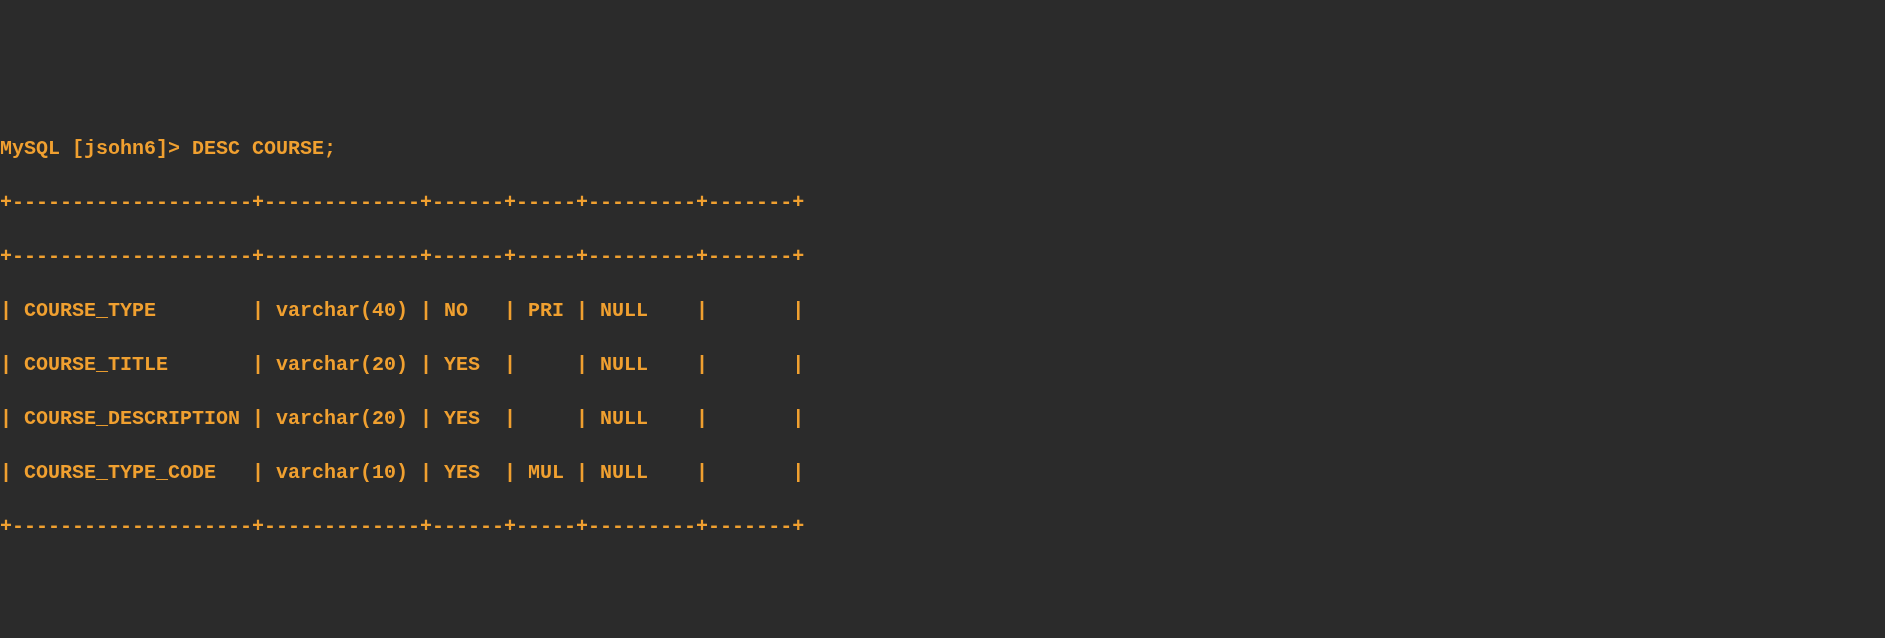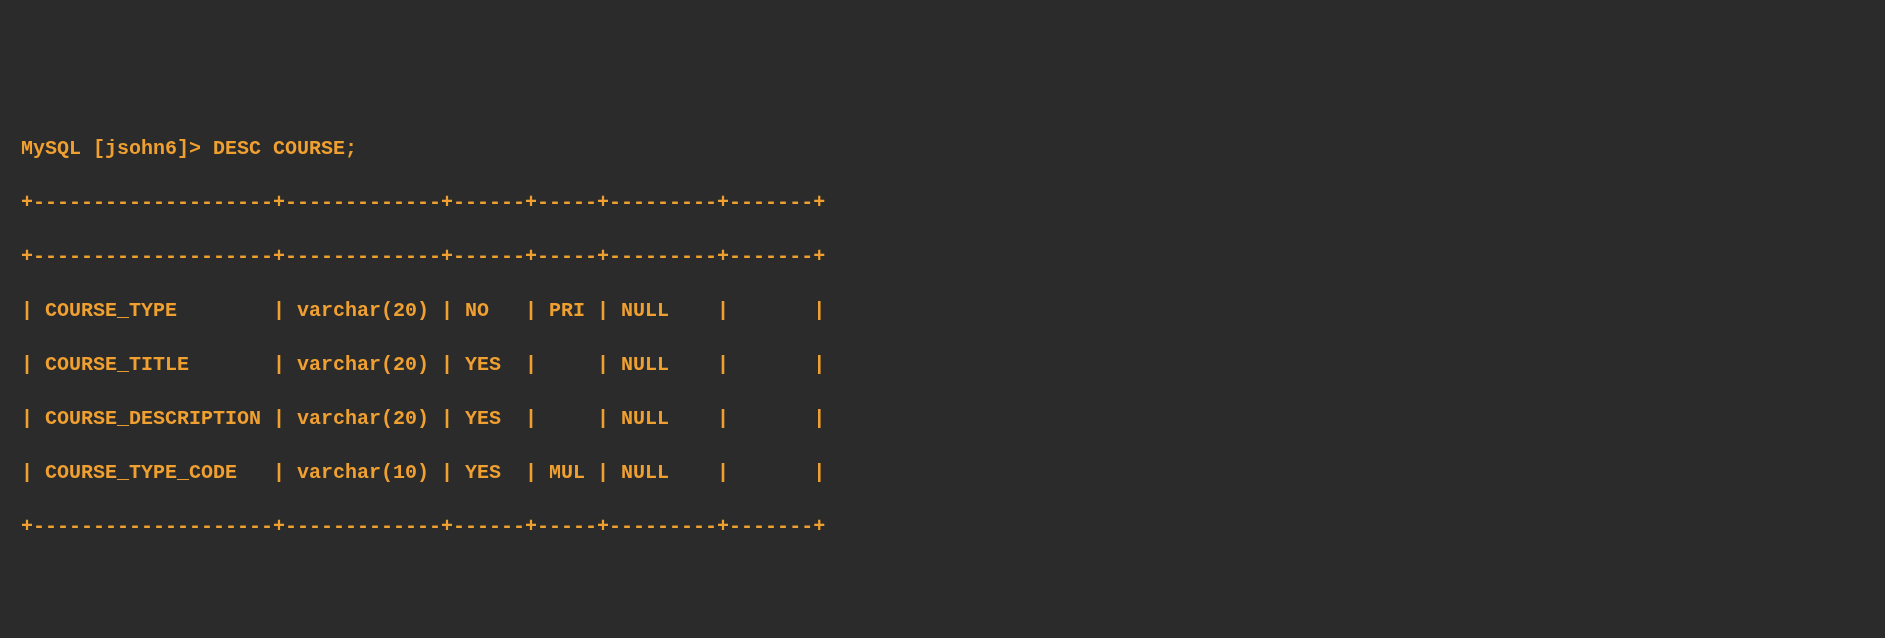--- a/index.html
+++ b/index.html
@@ -16,33 +16,32 @@
       line-height: 1.35;
       padding: 0;
       white-space: pre;
       overflow: hidden;
     }
     .terminal {
       padding: 0;
     }
     .line {
       white-space: pre;
-      margin-left: 21px;
     }
   </style>
 </head>
 <body>
 
 
 
 <div class="terminal">
 <div class="line">MySQL [jsohn6]&gt; DESC COURSE;</div>
 <div class="line">+--------------------+-------------+------+-----+---------+-------+</div>
 <div class="line">+--------------------+-------------+------+-----+---------+-------+</div>
-<div class="line">| COURSE_TYPE        | varchar(20) | NO   | PRI | NULL    |       |</div>
+<div class="line">| COURSE_TYPE        | varchar(40) | NO   | PRI | NULL    |       |</div>
 <div class="line">| COURSE_TITLE       | varchar(20) | YES  |     | NULL    |       |</div>
 <div class="line">| COURSE_DESCRIPTION | varchar(20) | YES  |     | NULL    |       |</div>
 <div class="line">| COURSE_TYPE_CODE   | varchar(10) | YES  | MUL | NULL    |       |</div>
 <div class="line">+--------------------+-------------+------+-----+---------+-------+</div>
 
 <div class="line"></div>
 
 
 
 

